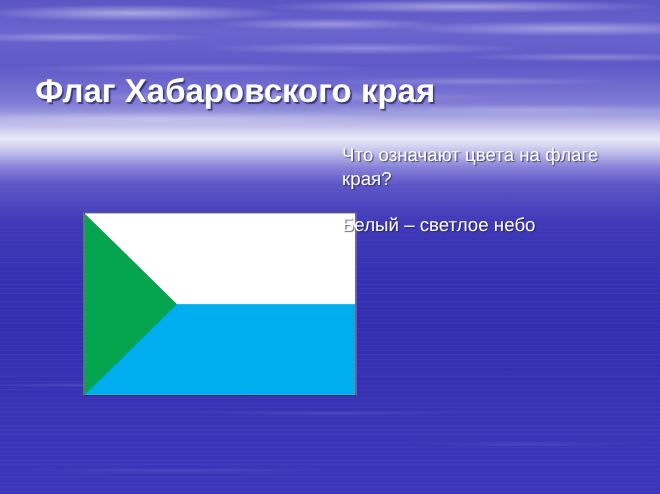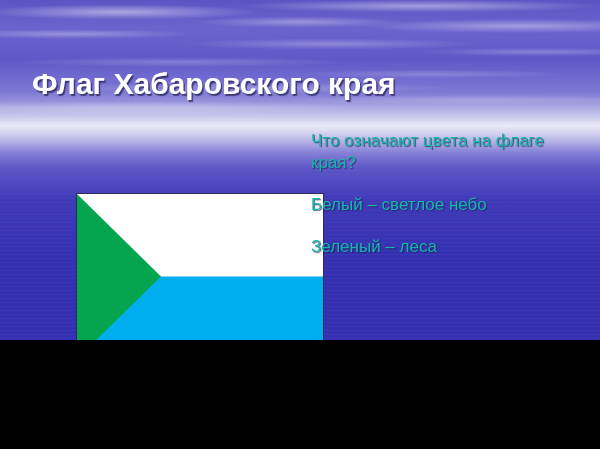--- a/index.html
+++ b/index.html
@@ -3,21 +3,21 @@
 <meta charset="utf-8">
 <style>
   html, body {
     margin: 0;
     padding: 0;
     background: #000;
   }
   #slide {
     position: relative;
     width: 600px;
-    height: 340px;
+    height: 449px;
     overflow: hidden;
     font-family: "Liberation Sans", sans-serif;
     background: #3a33b5;
   }
 
   
   .bg-layer { position: absolute; left: 0; top: 0; width: 600px; height: 449px; }
 
   .bg-base {
     background: linear-gradient(to bottom,
@@ -118,21 +118,21 @@
   #flag-svg { display: block; width: 100%; height: 100%; }
 
   
   #body-text {
     position: absolute;
     left: 311px;
     top: 130px;
     width: 275px;
   }
   .body-line {
-    color: #14b8a6;
+    color: #ffffff;
     font-size: 17px;
     line-height: 22px;
     text-shadow: 1px 1px 1px rgba(30,26,80,.7);
     margin: 0 0 20px 0;
   }
   .body-line:last-child { margin-bottom: 0; }
 </style>
 </head>
 <body>
 
@@ -151,16 +151,15 @@
       <rect x="0" y="0" width="246" height="82.5" fill="#ffffff"></rect>
       <rect x="0" y="82.5" width="246" height="82.5" fill="#00aeef"></rect>
       <polygon points="0,0 84,82.5 0,165" fill="#05a550"></polygon>
     </svg>
 
   </figure>
 
   <div id="body-text">
     <p class="body-line">Что означают цвета на флаге края?</p>
     <p class="body-line">Белый – светлое небо</p>
-    <p class="body-line">Зеленый – леса</p>
   </div>
 
 </div>
 
 </body></html>

